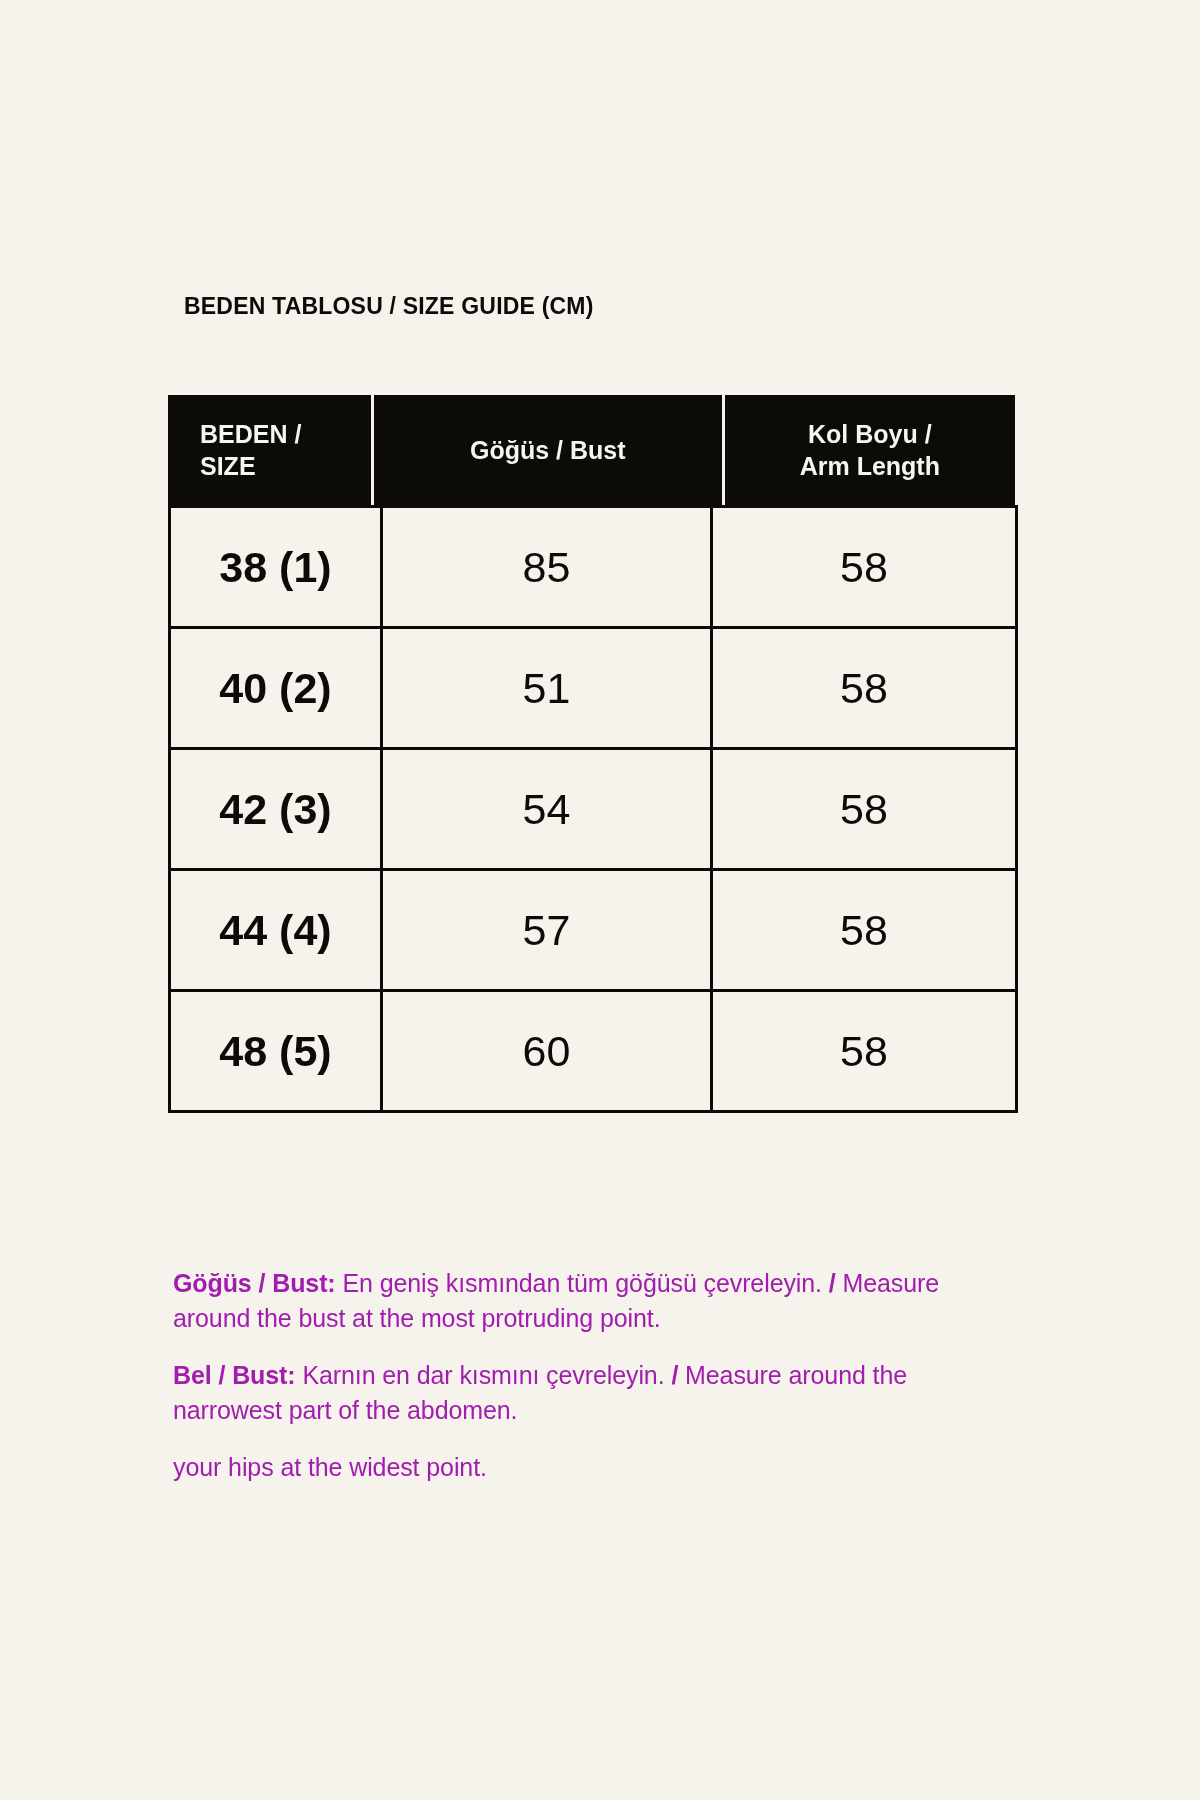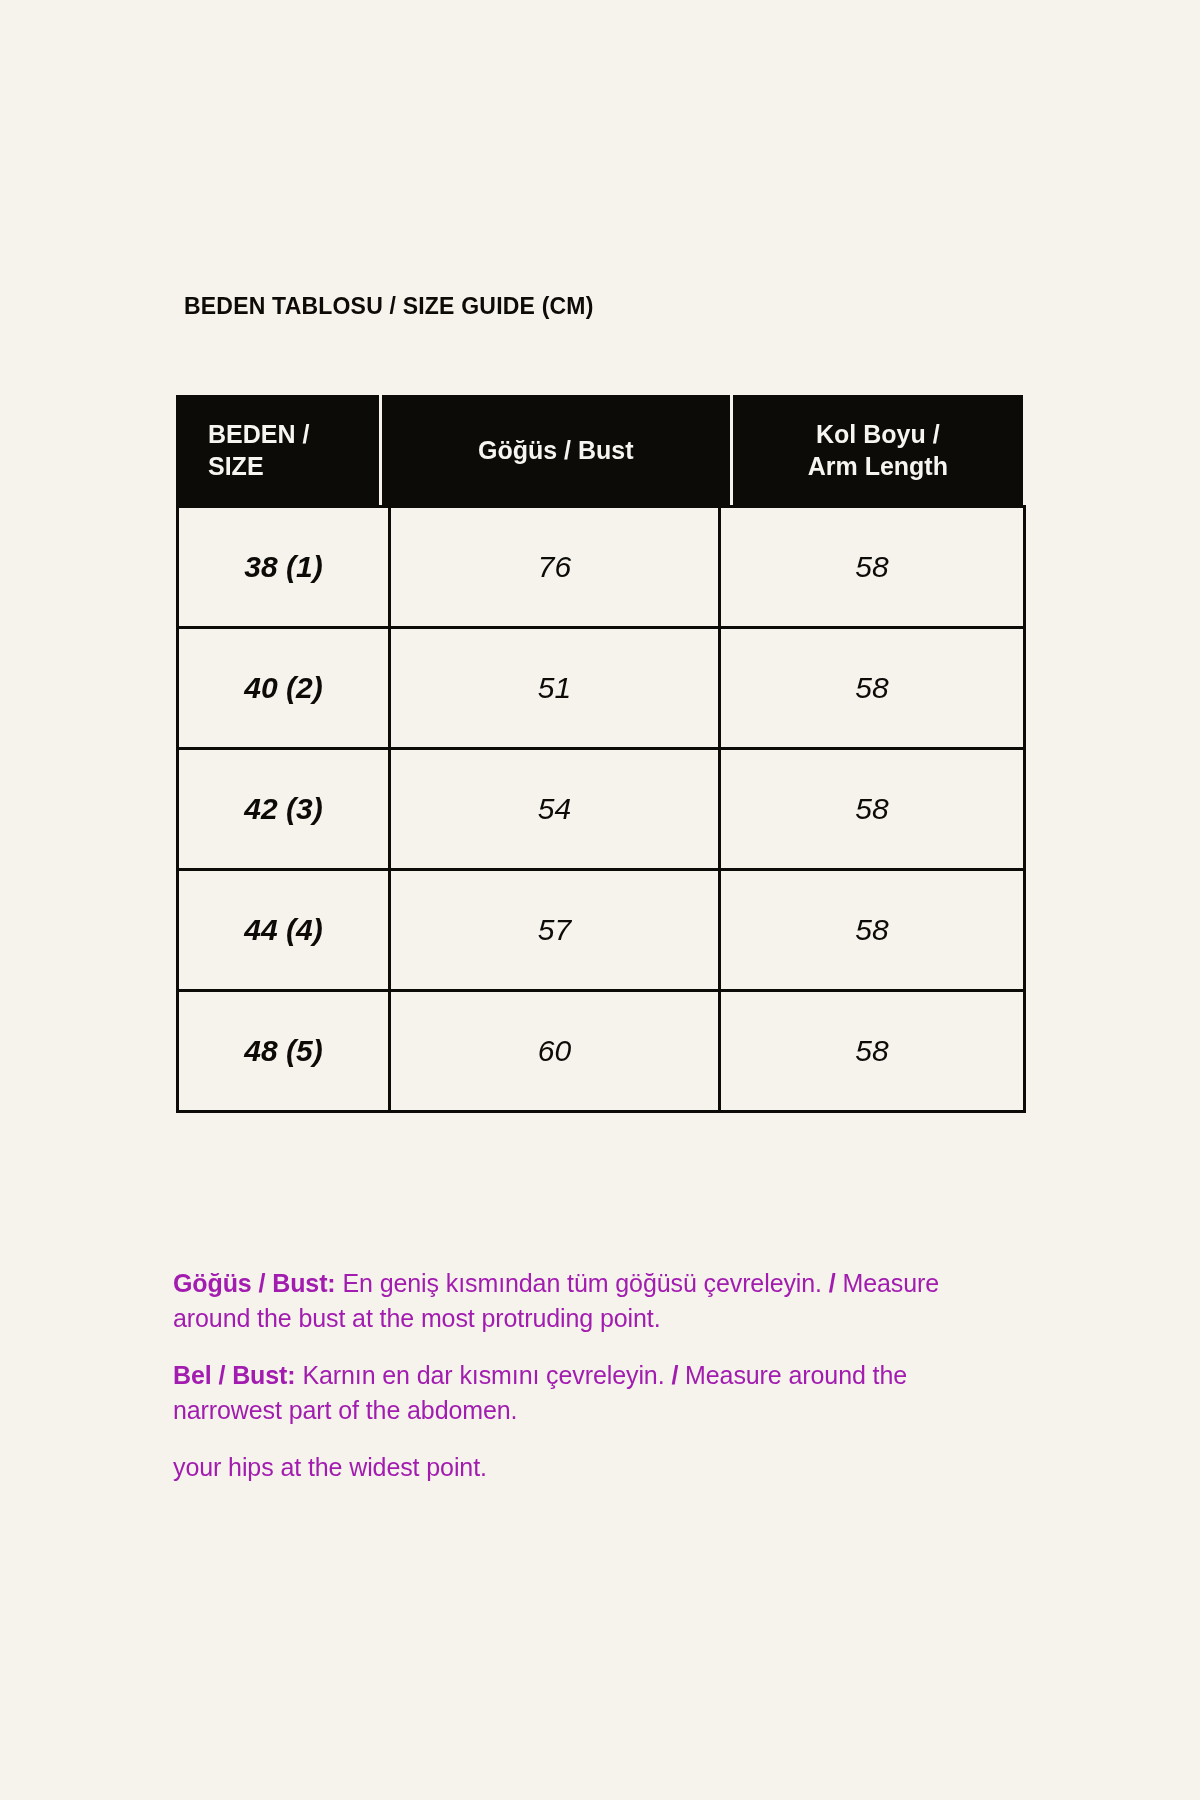--- a/index.html
+++ b/index.html
@@ -25,21 +25,21 @@
     left: 184px;
     top: 293px;
     margin: 0;
     font-size: 23px;
     font-weight: 700;
     letter-spacing: 0.2px;
     white-space: nowrap;
   }
   .size-table {
     position: absolute;
-    left: 176px;
+    left: 168px;
     top: 395px;
     width: 847px;
   }
   .thead {
     display: flex;
     gap: 3px;
     height: 110px;
   }
   .th {
     background: #0d0b08;
@@ -65,24 +65,23 @@
   table.tbody {
     border-collapse: collapse;
     table-layout: fixed;
     width: 847px;
   }
   table.tbody td {
     border: 3px solid #0d0b08;
     height: 118px;
     text-align: center;
     vertical-align: middle;
-    font-size: 30px;
+    font-size: 43px;
     background: #f5f3ec;
     padding: 0;
-    font-style: italic;
   }
   td.c-size { font-weight: 700; }
   td.c-num  { font-weight: 400; }
   .notes {
     position: absolute;
     left: 173px;
     top: 1266px;
     width: 770px;
     font-size: 25px;
     line-height: 35px;
@@ -116,21 +115,21 @@
     </div>
     <table class="tbody">
       <colgroup>
         <col style="width:212px">
         <col style="width:330px">
         <col style="width:305px">
       </colgroup>
       <tbody>
         <tr>
           <td class="c-size">38 (1)</td>
-          <td class="c-num">76</td>
+          <td class="c-num">85</td>
           <td class="c-num">58</td>
         </tr>
         <tr>
           <td class="c-size">40 (2)</td>
           <td class="c-num">51</td>
           <td class="c-num">58</td>
         </tr>
         <tr>
           <td class="c-size">42 (3)</td>
           <td class="c-num">54</td>

